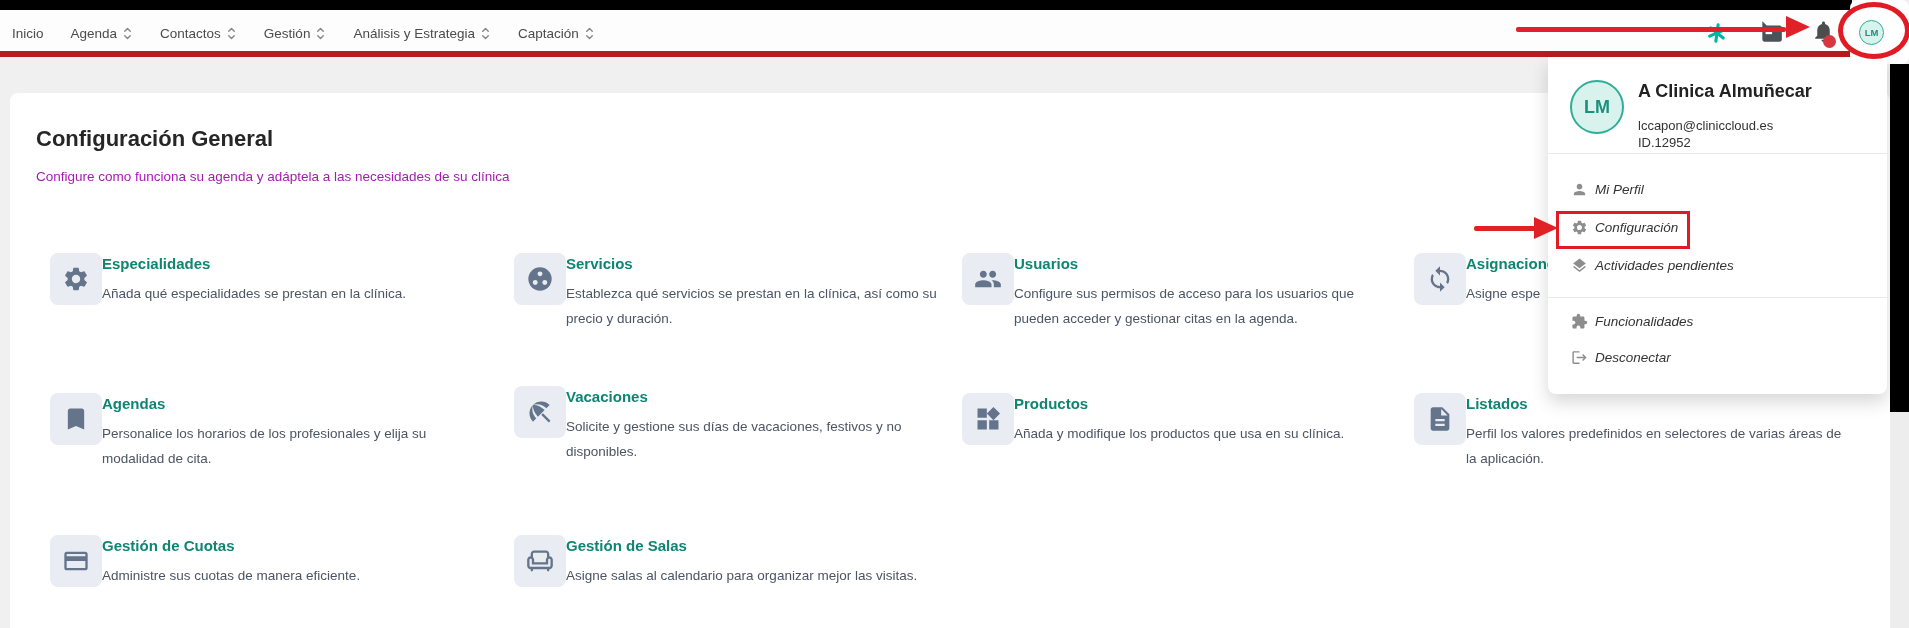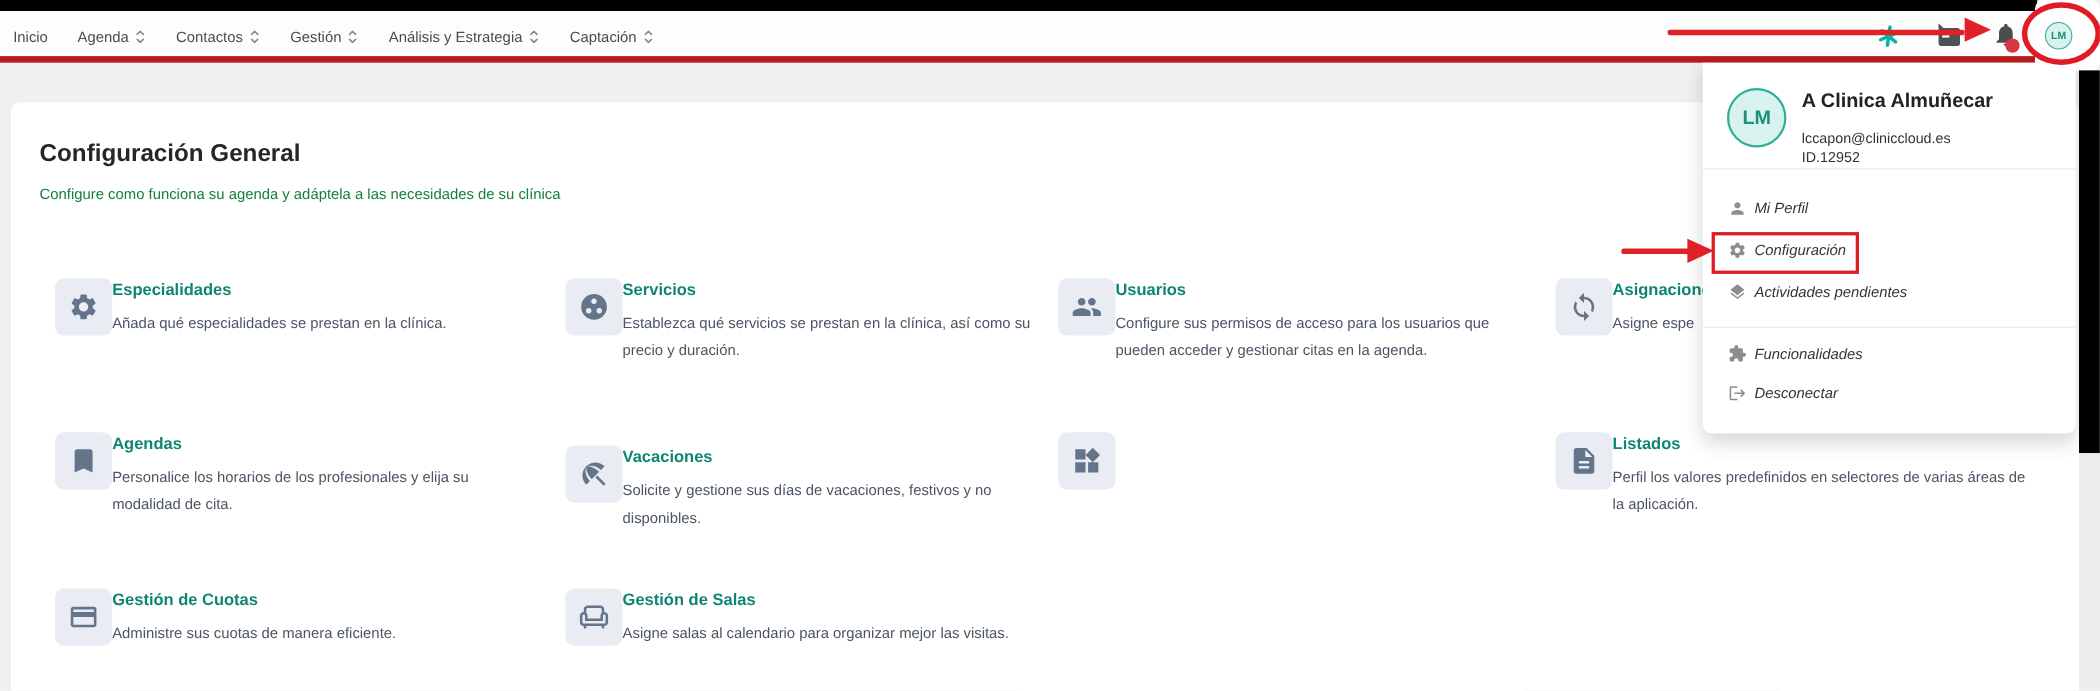--- a/index.html
+++ b/index.html
@@ -22,21 +22,21 @@
                       border-radius:8px; z-index:5; }
 
   
   .right-black-band { position:absolute; left:1890px; top:64px; width:19px; height:348px; background:#000; z-index:9; }
   .right-gray-band  { position:absolute; left:1890px; top:412px; width:19px; height:216px; background:#ededee; z-index:9; }
 
   
   .content-card { position:absolute; left:10px; top:93px; width:1880px; height:535px; background:#fff;
                   border-radius:8px 8px 0 0; z-index:1; }
   .page-title { position:absolute; left:26px; top:33px; font-size:22px; font-weight:bold; color:#262626; }
-  .page-subtitle { position:absolute; left:26px; top:76px; font-size:13.5px; color:#15803d; }
+  .page-subtitle { position:absolute; left:26px; top:76px; font-size:13.5px; color:#a21caf; }
 
   .config-card { position:absolute; display:flex; width:460px; }
   .config-icon-box { width:52px; height:52px; border-radius:8px; background:#e9edf3; flex:0 0 auto;
                      display:flex; align-items:center; justify-content:center; }
   .config-text { padding-top:2px; }
   .config-title { font-size:15px; font-weight:bold; color:#0e8573; cursor:pointer; }
   .config-desc { margin-top:9px; font-size:13.5px; line-height:25px; color:#4b5563; width:378px; }
 
   
   .user-menu { position:absolute; left:1548px; top:57px; width:339px; height:337px; background:#fff;
@@ -201,36 +201,40 @@
         <div class="config-icon-box">
           <svg width="28" height="28" viewBox="0 0 24 24">
             <path fill="#64748b" d="M17 3H7c-1.1 0-2 .9-2 2v16l7-3 7 3V5c0-1.1-.9-2-2-2z"></path>
           </svg>
         </div>
         <div class="config-text">
           <div class="config-title">Agendas</div>
           <div class="config-desc">Personalice los horarios de los profesionales y elija su modalidad de cita.</div>
         </div>
       </div>
-      <div class="config-card" style="left: 504px; top: 312px;">
+      <div class="config-card" style="left: 504px; top: 293px;">
         <div class="config-icon-box">
           <svg width="28" height="28" viewBox="0 0 24 24">
             <path fill="#64748b" d="M13.127 14.56l1.43-1.43 6.44 6.443L19.57 21zm4.293-5.73l2.86-2.86c-3.95-3.95-10.35-3.96-14.3-.02 3.93-1.3 8.31-.25 11.44 2.88zM5.95 5.98c-3.94 3.95-3.93 10.35.02 14.3l2.86-2.86C5.7 14.29 4.65 9.91 5.95 5.98zm.02-.02l-.01.01c-.38 3.01 1.17 6.88 4.3 10.02l5.73-5.73c-3.13-3.13-7.01-4.68-10.02-4.3z"></path>
           </svg>
         </div>
         <div class="config-text">
           <div class="config-title">Vacaciones</div>
           <div class="config-desc">Solicite y gestione sus días de vacaciones, festivos y no disponibles.</div>
         </div>
       </div>
       <div class="config-card" style="left: 952px; top: 300px;">
         <div class="config-icon-box">
           <svg width="28" height="28" viewBox="0 0 24 24">
             <path fill="#64748b" d="M13 13v8h8v-8h-8zM3 21h8v-8H3v8zM3 3v8h8V3H3zm13.66-1.31L11 7.34 16.66 13l5.66-5.66-5.66-5.65z"></path>
           </svg>
+        </div>
+        <div class="config-text">
+          <div class="config-title">Productos</div>
+          <div class="config-desc">Añada y modifique los productos que usa en su clínica.</div>
         </div>
       </div>
       <div class="config-card" style="left: 1404px; top: 300px;">
         <div class="config-icon-box">
           <svg width="28" height="28" viewBox="0 0 24 24">
             <path fill="#64748b" d="M14 2H6c-1.1 0-1.99.9-1.99 2L4 20c0 1.1.89 2 1.99 2H18c1.1 0 2-.9 2-2V8l-6-6zm2 16H8v-2h8v2zm0-4H8v-2h8v2zm-3-5V3.5L18.5 9H13z"></path>
           </svg>
         </div>
         <div class="config-text">
           <div class="config-title">Listados</div>

